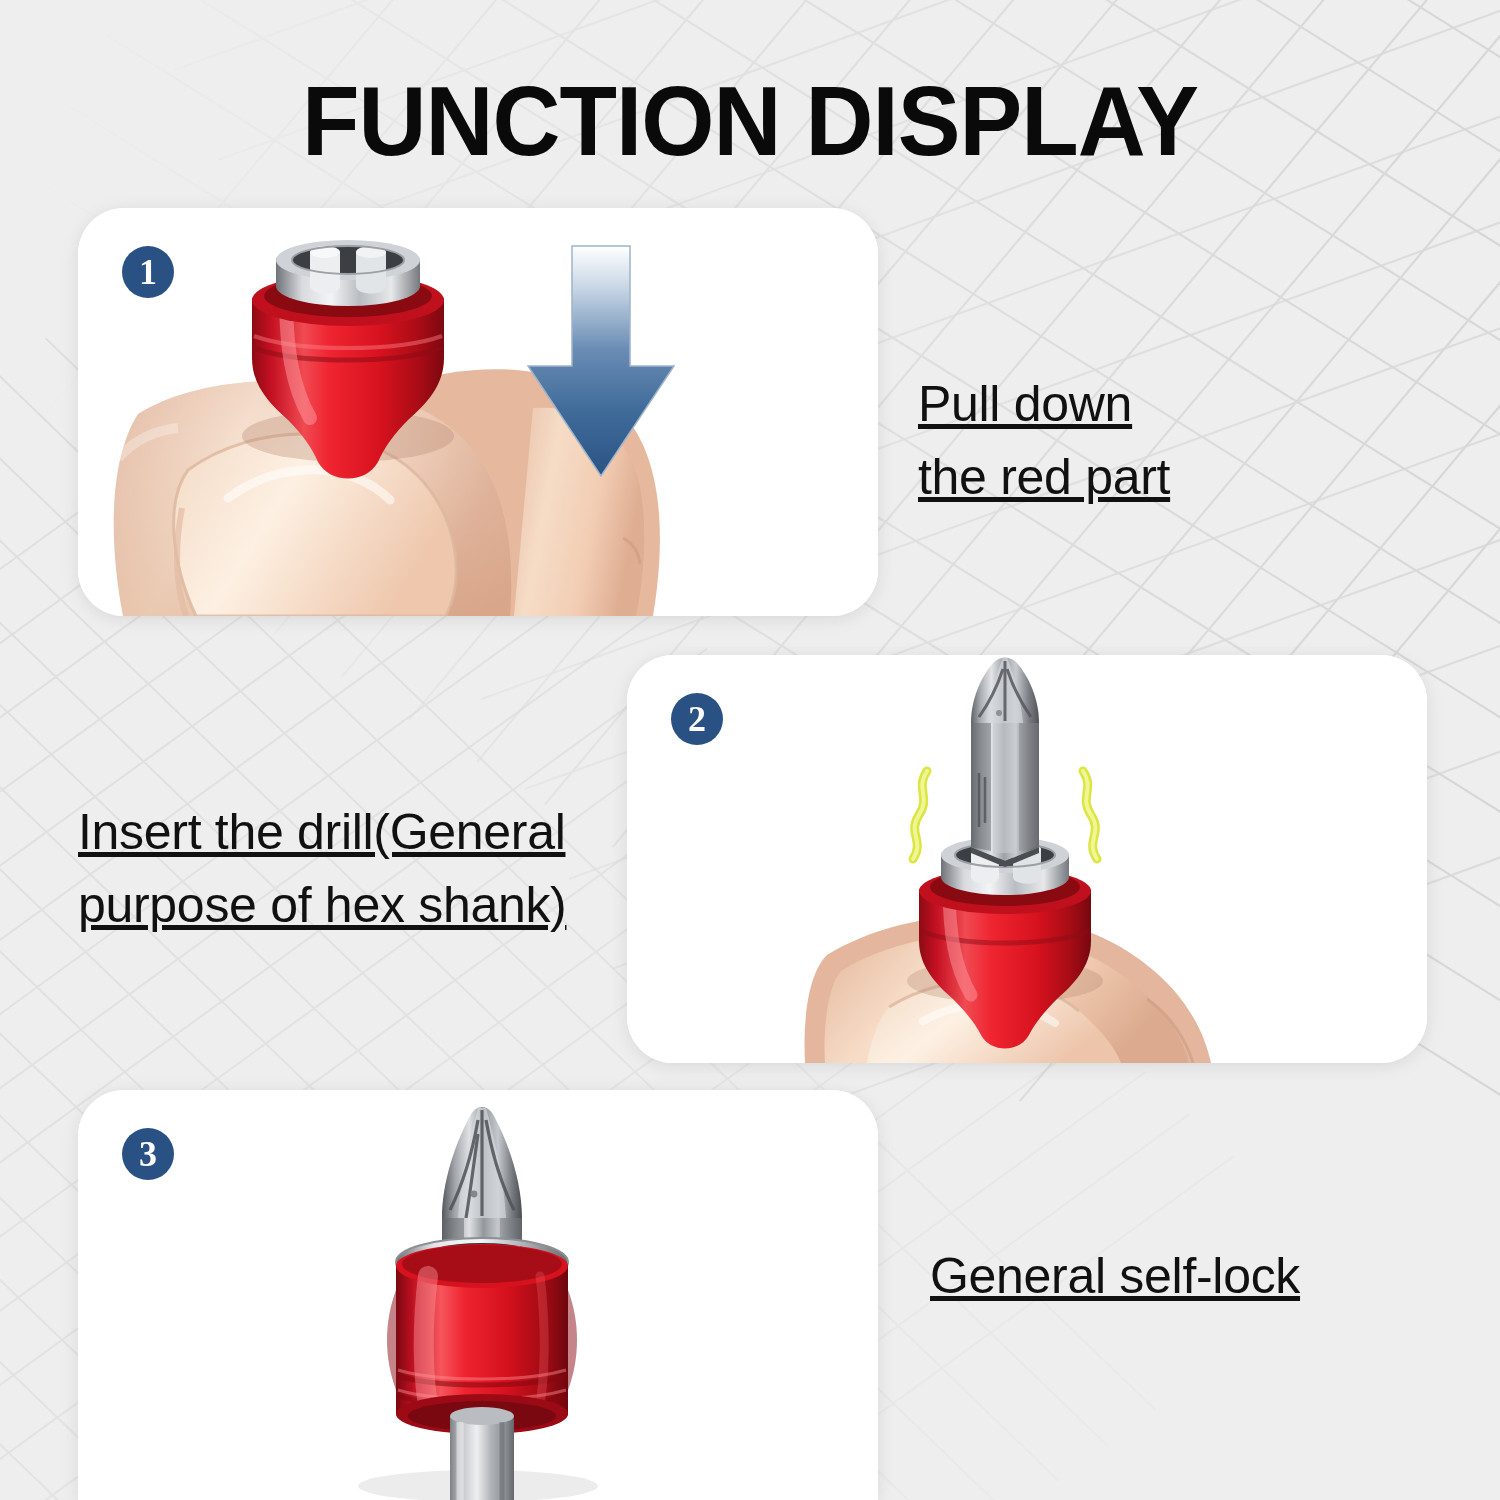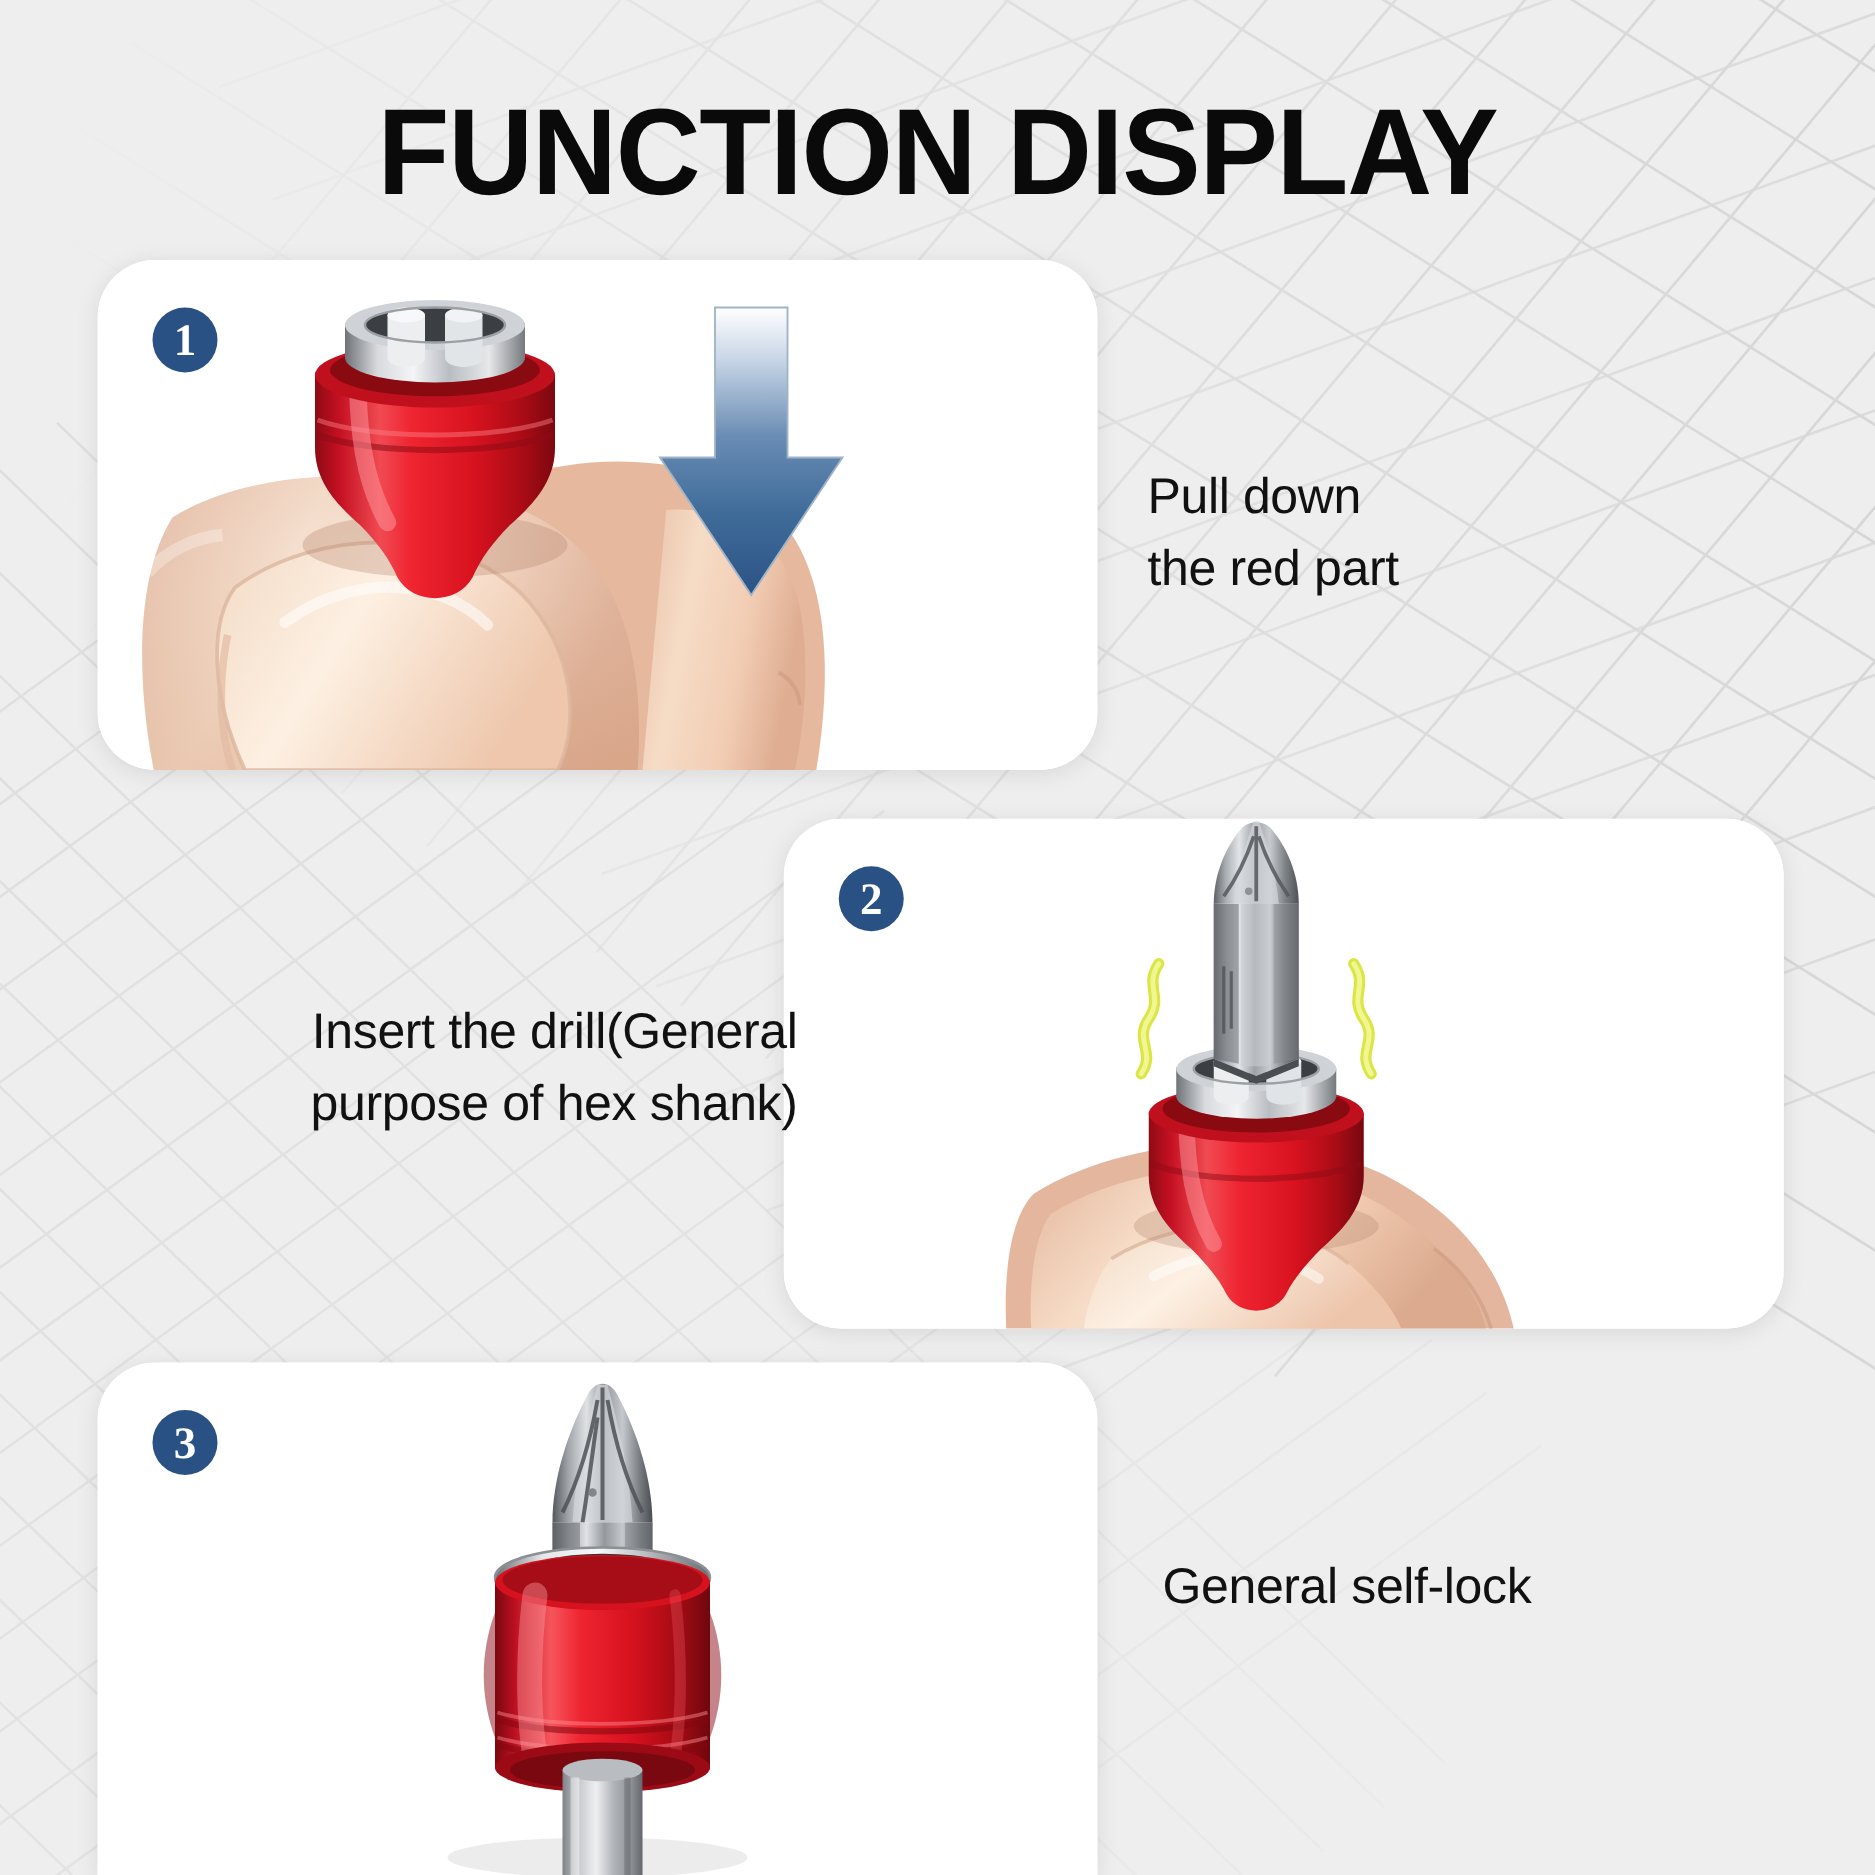--- a/index.html
+++ b/index.html
@@ -63,30 +63,31 @@
     font-size:36px;
     line-height:52px;
     text-align:center;
     z-index:6;
   }
 
   
   .caption{
     position:absolute;
     font-family:"Liberation Sans", sans-serif;
-    font-size:40px;
+    font-size:50px;
     font-weight:normal;
     color:#111111;
     line-height:1.45;
     letter-spacing:-0.3px;
     z-index:4;
     white-space:pre-line;
+    text-decoration:underline;
   }
   #caption-1{ left:918px; top:368px;  width:520px; }
-  #caption-2{ left:78px;  top:796px;  width:560px;text-align:right; }
+  #caption-2{ left:78px;  top:796px;  width:560px; }
   #caption-3{ left:930px; top:1240px; width:520px; }
 
   
   .stage{ position:absolute; inset:0; }
   .stage svg{ display:block; width:100%; height:100%; }
 </style>
 </head>
 <body>
 
 <svg id="bg-mesh" viewBox="0 0 1500 1500" preserveAspectRatio="none" aria-hidden="true">

